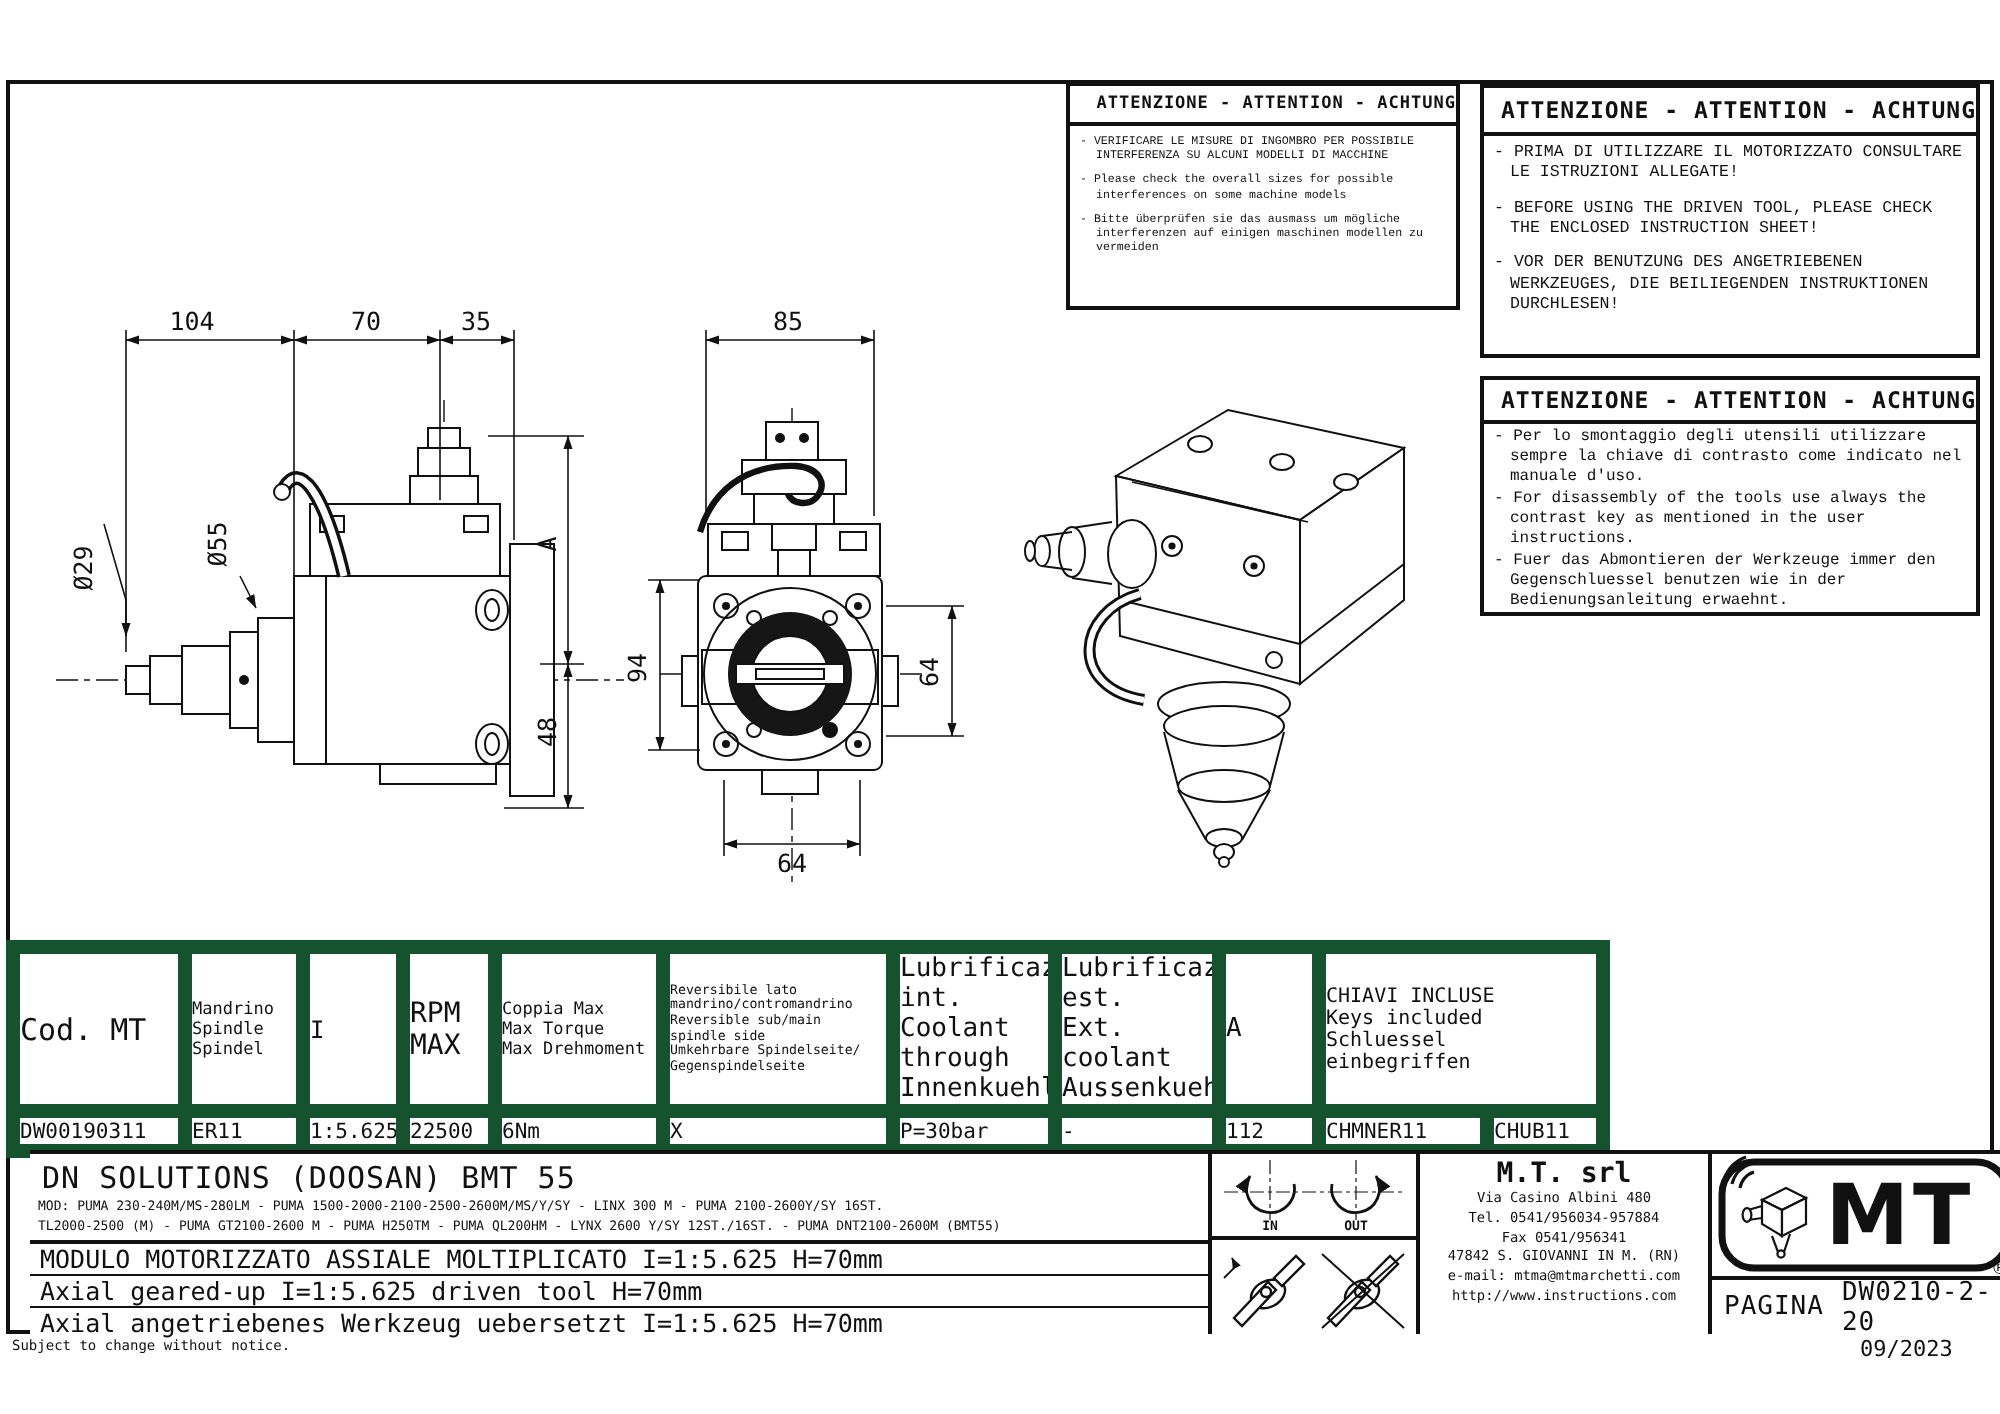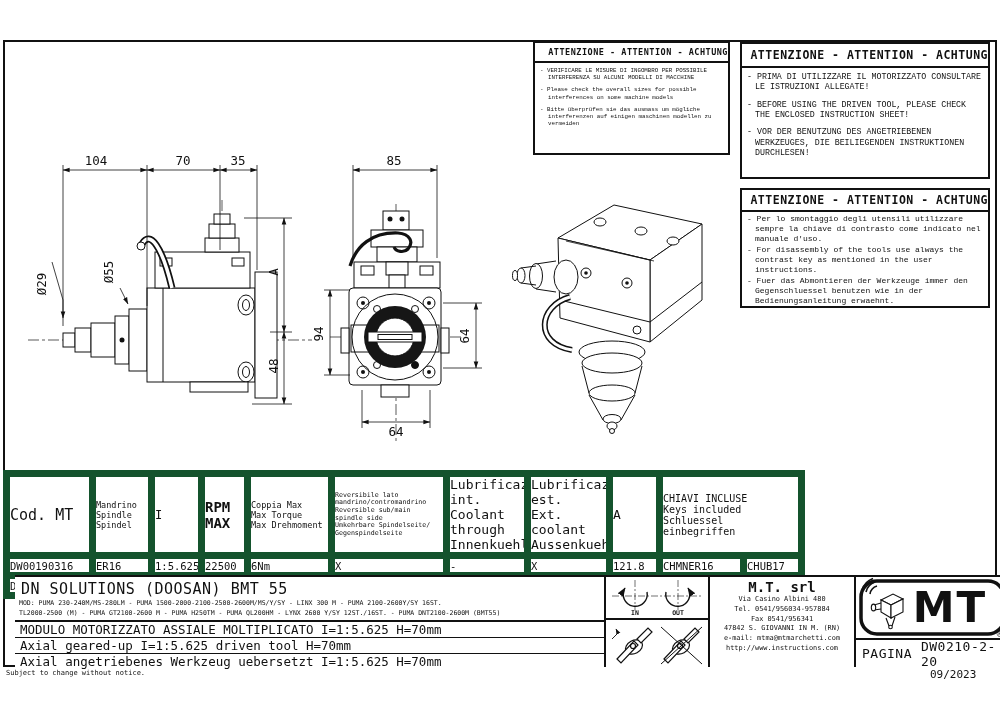--- a/index.html
+++ b/index.html
@@ -30,21 +30,21 @@
   table.spec{left:3px;top:470px;position:absolute;border-collapse:collapse;table-layout:fixed;
              width:795px;background:#fff;}
   table.spec th,table.spec td{border:7px solid #14532d;text-align:left;vertical-align:middle;
              padding:0;white-space:pre-line;overflow:hidden;}
   table.spec{border:2px solid #111;}
   tr.hdr{height:65px;}
   tr.datarow{height:20px;font-size:10.5px;}
   th.h-cod{font-size:15px;font-weight:normal;}
   th.h-mand{font-size:8.5px;font-weight:normal;}
   th.h-ratio{font-size:12px;font-weight:normal;}
-  th.h-rpm{font-size:14px;font-weight:bold;margin-top:48px;}
+  th.h-rpm{font-size:14px;font-weight:normal;margin-top:48px;}
   th.h-torque{font-size:8.5px;font-weight:normal;}
   th.h-rev{font-size:6.6px;font-weight:normal;line-height:1.16;}
   th.h-lube{font-size:13px;font-weight:normal;}
   th.h-a{font-size:13px;font-weight:normal;}
   th.h-keys{font-size:10px;font-weight:normal;}
   
   .footer{left:15px;top:575px;width:994px;height:92px;border-top:2px solid #111;background:#fff;}
   .dnblock{left:0;top:0;width:591px;height:90px;border-right:2px solid #111;}
   .dn-title{font-size:15px;padding:3px 0 0 6px;height:19px;letter-spacing:.5px;}
   .dn-mod{font-size:6.5px;line-height:1.5;padding-left:4px;height:21px;}
@@ -320,33 +320,20 @@
 Innenkuehlung</th>
     <th class="h-lube">Lubrificazione est.
 Ext. coolant
 Aussenkuehlung</th>
     <th class="h-a">A</th>
     <th class="h-keys" colspan="2">CHIAVI INCLUSE
 Keys included
 Schluessel einbegriffen</th>
   </tr>
   <tr class="datarow">
-    <td>DW00190316</td>
-    <td>ER16</td>
-    <td>1:5.625</td>
-    <td>22500</td>
-    <td>6Nm</td>
-    <td>X</td>
-    <td>-</td>
-    <td>X</td>
-    <td>121.8</td>
-    <td>CHMNER16</td>
-    <td>CHUB17</td>
-  </tr>
-  <tr class="datarow">
     <td>DW00190311</td>
     <td>ER11</td>
     <td>1:5.625</td>
     <td>22500</td>
     <td>6Nm</td>
     <td>X</td>
     <td>P=30bar</td>
     <td>-</td>
     <td>112</td>
     <td>CHMNER11</td>

